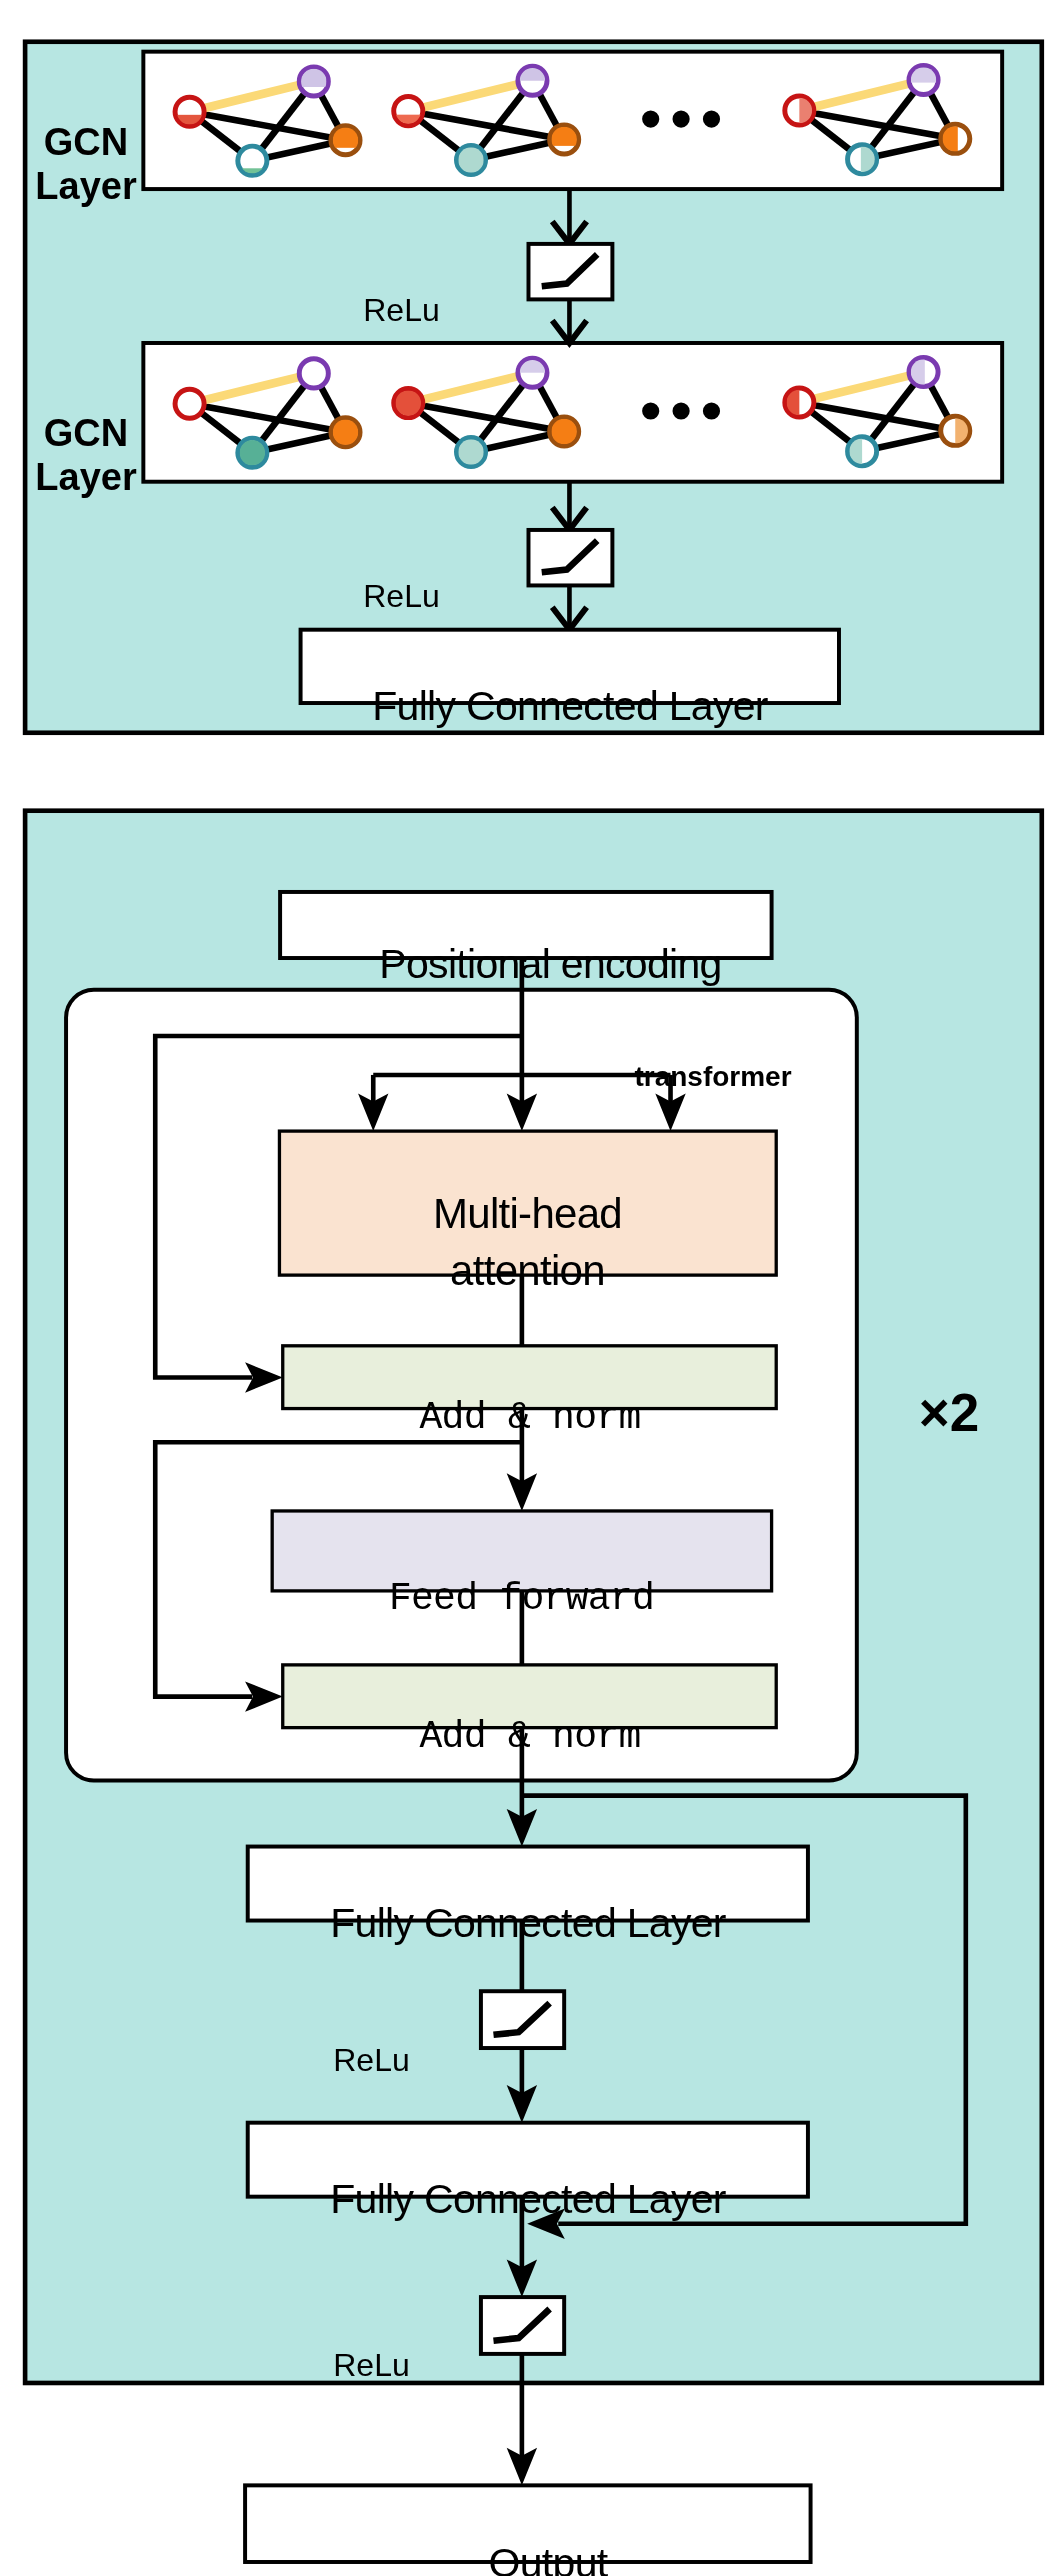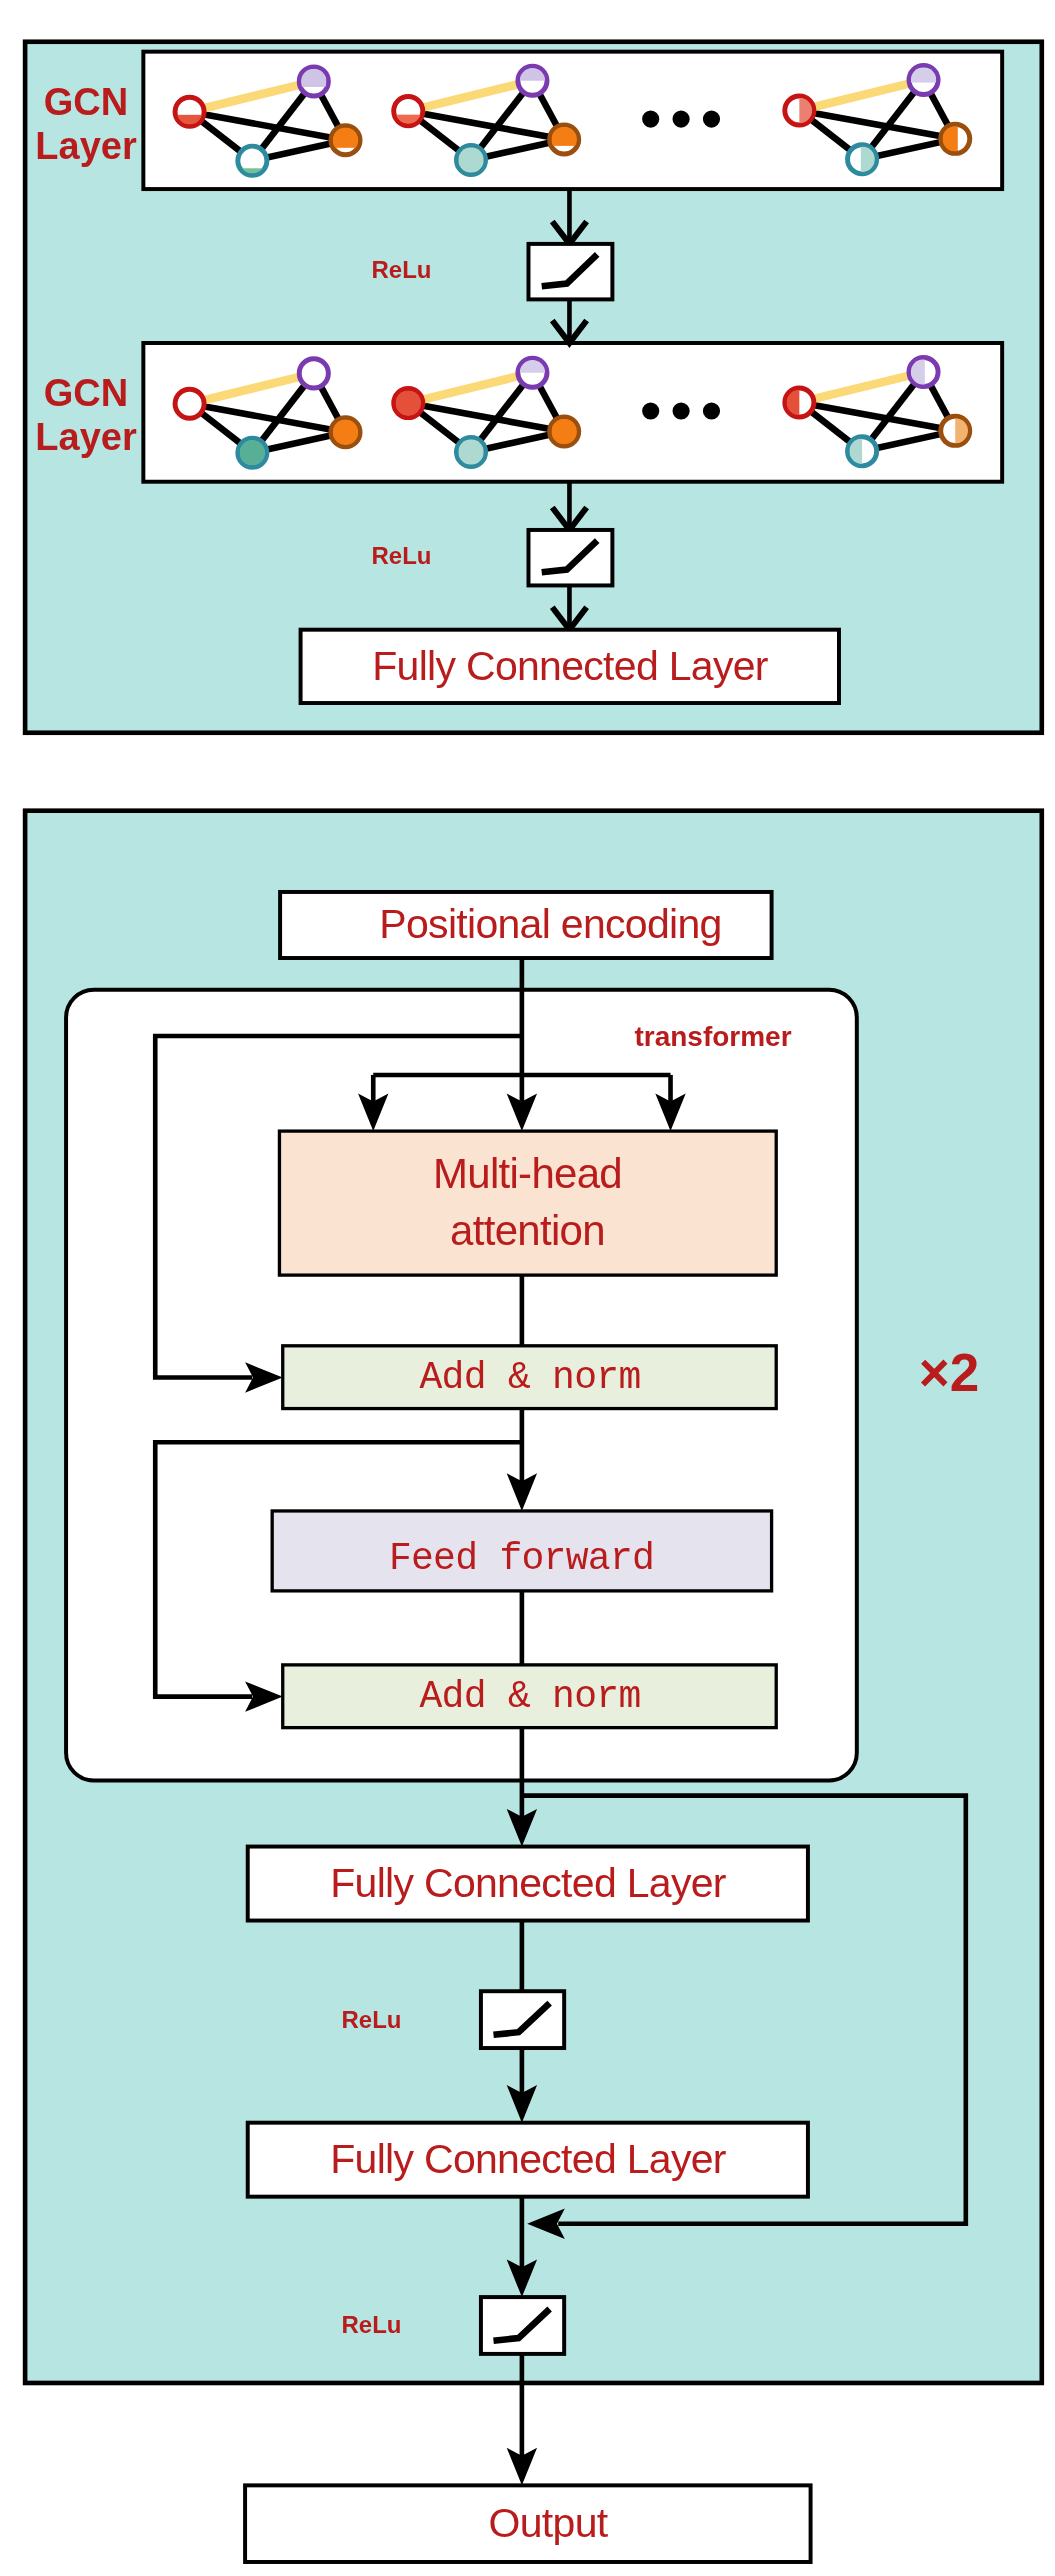--- a/index.html
+++ b/index.html
@@ -1,25 +1,25 @@
 <!DOCTYPE html>
 <html style="font-size:10.6px"><head>
 <meta charset="utf-8">
 <style>
   html,body{margin:0;padding:0;background:#fff;}
   .canvas{position:relative;width:1055px;height:2576px;background:#ffffff;overflow:hidden;
           font-family:"Liberation Sans",sans-serif;color:#000;}
   svg.layer{position:absolute;left:0;top:0;}
   .lbl{position:absolute;display:flex;align-items:center;justify-content:center;
-       text-align:center;color:#b91c1c;line-height:1.1;letter-spacing:-0.7px;}
+       text-align:center;color:#000000;line-height:1.1;letter-spacing:-0.7px;margin-top:40px;}
   .lbl-box{font-size:41px;font-weight:400;text-align:right;}
   .lbl-box-sm{font-size:38px;font-weight:400;font-family:Liberation Mono, monospace;}
   .lbl-2line{font-size:42px;font-weight:400;line-height:1.35;}
   .lbl-gcn{font-size:38px;font-weight:700;line-height:1.16;letter-spacing:0;}
-  .lbl-relu{font-size:24px;font-weight:700;letter-spacing:0;}
+  .lbl-relu{font-size:32px;font-weight:400;letter-spacing:0;}
   .lbl-transformer{font-size:28px;font-weight:700;letter-spacing:0;}
   .lbl-x2{font-size:53px;font-weight:700;letter-spacing:0;}
 </style>
 </head>
 <body>
 
 <div class="canvas">
 
   <svg class="layer" width="1055" height="2576" viewBox="0 0 1597 3899">
       <defs>

